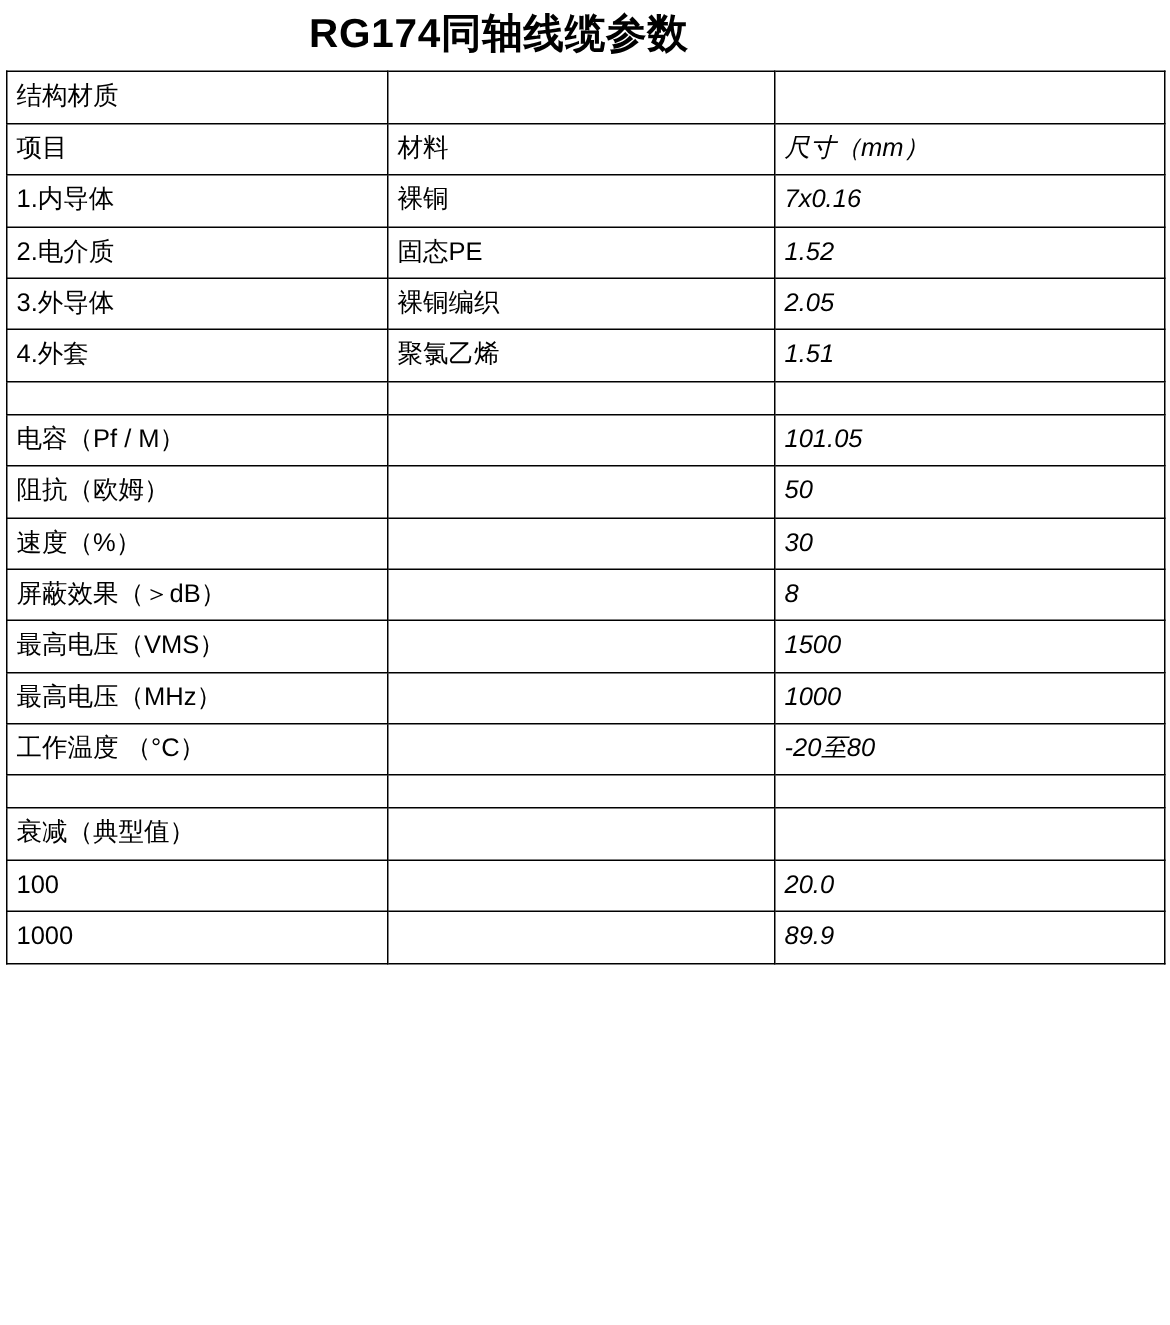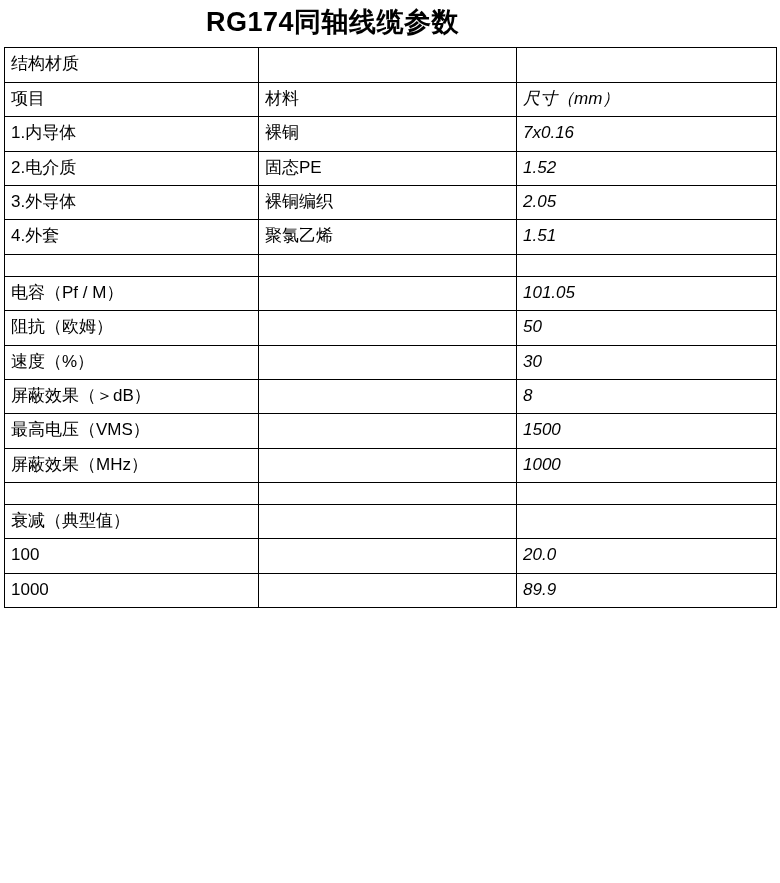--- a/index.html
+++ b/index.html
@@ -121,23 +121,28 @@
         <td class="col-a">屏蔽效果（＞dB）</td>
         <td class="col-b"></td>
         <td class="col-c">8</td>
       </tr>
       <tr>
         <td class="col-a">最高电压（VMS）</td>
         <td class="col-b"></td>
         <td class="col-c">1500</td>
       </tr>
       <tr>
-        <td class="col-a">屏蔽效果（MHz）</td>
+        <td class="col-a">最高电压（MHz）</td>
         <td class="col-b"></td>
         <td class="col-c">1000</td>
+      </tr>
+      <tr>
+        <td class="col-a">工作温度 （°C）</td>
+        <td class="col-b"></td>
+        <td class="col-c">-20至80</td>
       </tr>
 
       <tr class="spacer-row">
         <td class="col-a"></td>
         <td class="col-b"></td>
         <td class="col-c"></td>
       </tr>
 
       <tr class="section-row">
         <td class="col-a">衰减（典型值）</td>

